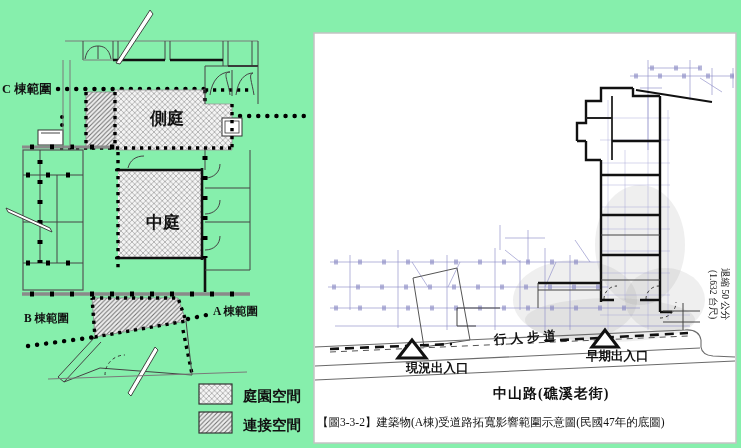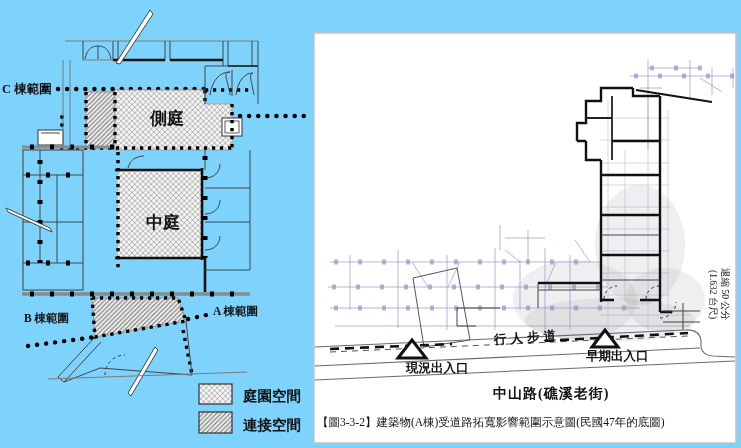--- a/index.html
+++ b/index.html
@@ -1,16 +1,16 @@
 <!DOCTYPE html>
 <html><head>
 <meta charset="utf-8">
 <style>
   html,body{margin:0;padding:0;background:#ffffff;}
-  #stage{position:relative;width:741px;height:448px;background:#7dd3fc;overflow:hidden;
+  #stage{position:relative;width:741px;height:448px;background:#86efac;overflow:hidden;
          font-family:"Liberation Serif","DejaVu Serif",serif;}
   svg text{font-family:"Liberation Serif","DejaVu Serif",serif;fill:#111;}
   .thin{stroke:#7a7a7a;stroke-width:1;fill:none;}
   .thin2{stroke:#444;stroke-width:1;fill:none;}
   .wall{stroke:#111;stroke-width:2.4;fill:none;}
   .wallmid{stroke:#222;stroke-width:1.8;fill:none;}
   .dots-round{stroke:#000;stroke-width:4.4;stroke-linecap:round;stroke-dasharray:0.1 9;fill:none;}
   .dots-sq{stroke:#000;stroke-width:3.4;stroke-dasharray:3.2 4.8;fill:none;}
   .sq-nodes{stroke:#000;stroke-width:5;stroke-dasharray:4 16;fill:none;}
   .blue{stroke:#8d8dc8;stroke-width:1;fill:none;opacity:.65;}

